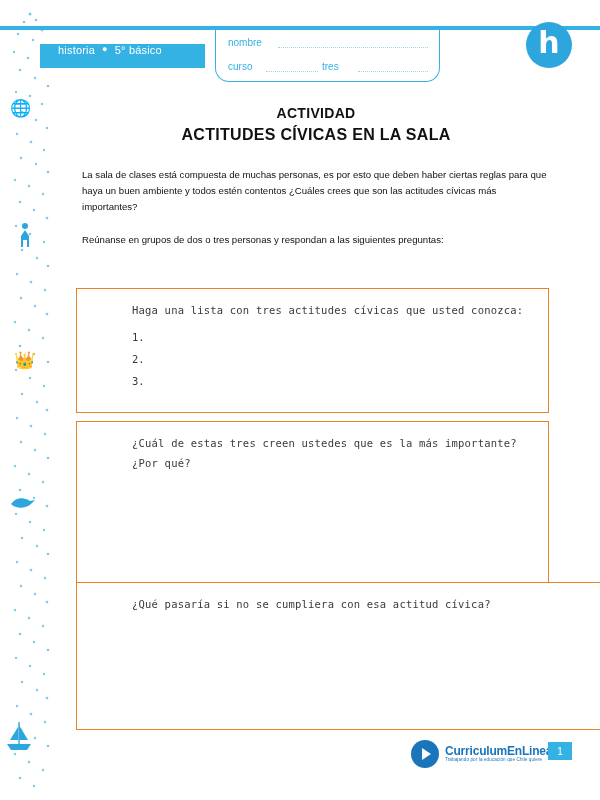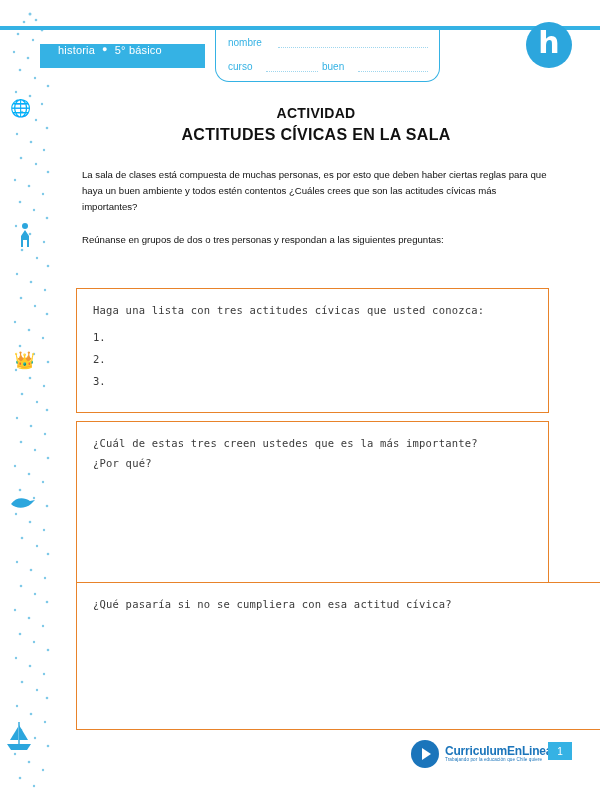--- a/index.html
+++ b/index.html
@@ -119,20 +119,21 @@
     text-align: left;
   }
   .para.p2 { margin-top: 23px; }
   .para.p3 { }
 
   
   .answer-box {
     position: absolute;
     border: 1.6px solid #e8832a;
     background: #ffffff;
+    padding-left: 39px;
   }
   .ab-text {
     font-family: "DejaVu Sans Mono", monospace;
     font-size: 10.5px;
     color: #3a3a3a;
     line-height: 1.9;
     padding: 12px 16px 0 16px;
     letter-spacing: .2px;
   }
   .ab-item {
@@ -329,21 +330,21 @@
   <span>historia</span>
   <span class="sep">●</span>
   <span>5° básico</span>
 </div>
 
 <div class="name-box">
   <div class="nb-label" style="left:12px; top:9px;">nombre</div>
   <div class="nb-line" style="left:62px; top:19px; width:150px;"></div>
   <div class="nb-label" style="left:12px; top:33px;">curso</div>
   <div class="nb-line" style="left:50px; top:43px; width:52px;"></div>
-  <div class="nb-label" style="left:106px; top:33px;">buen</div>
+  <div class="nb-label" style="left:106px; top:33px;">tres</div>
   <div class="nb-line" style="left:142px; top:43px; width:70px;"></div>
 </div>
 
 <div class="logo-circle">
   <span>h</span>
 </div>
 
 <div class="content">
   <div class="act-title">ACTIVIDAD</div>
   <div class="act-title2">ACTITUDES CÍVICAS EN LA SALA</div>

